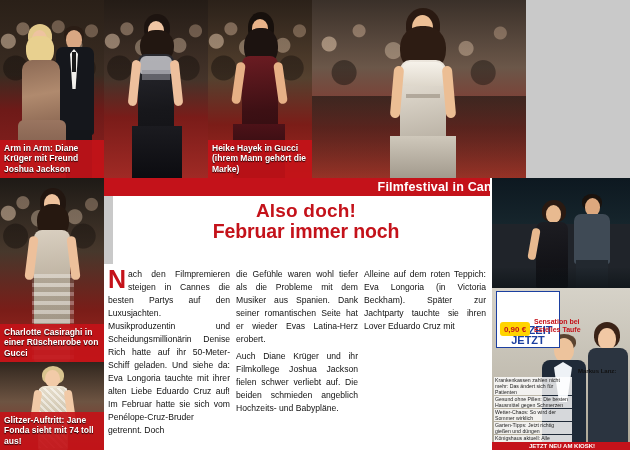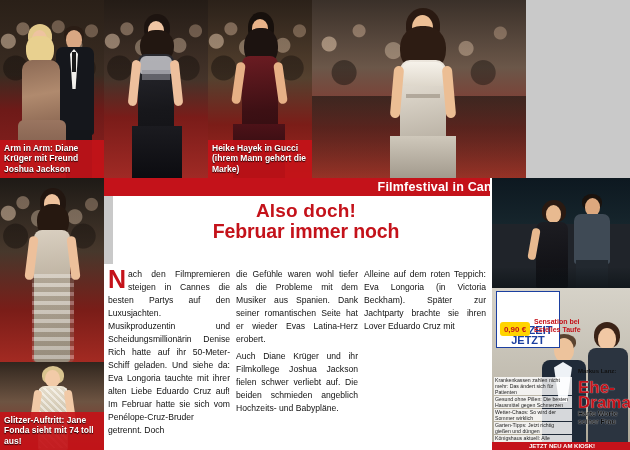--- a/index.html
+++ b/index.html
@@ -389,20 +389,21 @@
       <div class="crowd" style="height:48%;"></div>
       <div class="fig" style="left:24px;top:10px;width:58px;height:174px;">
         <div class="hair" style="left:16px;top:0;width:26px;height:28px;background:#221610;"></div>
         <div class="head" style="left:20px;top:6px;width:16px;height:19px;background:#eec29d;"></div>
         <div style="position:absolute;left:13px;top:16px;width:32px;height:36px;background:#261810;border-radius:45% 45% 50% 50%;"></div>
         <div class="gown" style="left:10px;top:42px;width:36px;height:132px;background:linear-gradient(175deg,#d9cfc0 0%,#bdb2a1 40%,#9a8f7e 100%);border-radius:8px 8px 3px 3px;"></div>
         <div style="position:absolute;left:8px;top:86px;width:42px;height:88px;background:repeating-linear-gradient(180deg,rgba(255,255,255,.35) 0 4px, rgba(140,130,115,.3) 4px 9px);border-radius:4px;"></div>
         <div class="arm" style="left:3px;top:48px;width:9px;height:44px;background:#edc09b;transform:rotate(7deg);"></div>
         <div class="arm" style="left:45px;top:48px;width:9px;height:44px;background:#edc09b;transform:rotate(-7deg);"></div>
       </div>
+      <div class="cap cap-red" style="width:104px;bottom:0;">Charlotte Casiraghi in einer Rüschenrobe von Gucci</div>
     </div>
 
     <div class="photo" style="position:absolute;left:0;top:184px;width:104px;height:88px;">
       <div class="scene" style="background:linear-gradient(180deg,#30261e 0%,#6d5442 45%,#8d2a22 100%);"></div>
       <div class="fig" style="left:30px;top:4px;width:46px;height:84px;">
         <div class="hair" style="left:12px;top:0;width:22px;height:18px;background:#d9c48f;"></div>
         <div class="head" style="left:15px;top:4px;width:15px;height:17px;background:#f2cba8;"></div>
         <div class="gown" style="left:8px;top:20px;width:30px;height:64px;background:linear-gradient(175deg,#efe7d6 0%,#cdc3ad 50%,#a79c86 100%);border-radius:7px 7px 2px 2px;"></div>
         <div style="position:absolute;left:9px;top:22px;width:28px;height:60px;background:repeating-linear-gradient(45deg,rgba(255,255,255,.45) 0 2px, rgba(200,190,170,.2) 2px 5px);"></div>
         <div class="arm" style="left:2px;top:24px;width:8px;height:34px;background:#f1c9a6;transform:rotate(8deg);"></div>
@@ -423,21 +424,21 @@
 
   <div class="body-area">
     <div class="col">
       <p class="dropcap">Nach den Filmpremieren steigen in Cannes die besten Partys auf den Luxusjachten. Musikproduzentin und Scheidungsmillionärin Denise Rich hatte auf ihr 50-Meter-Schiff geladen. Und siehe da: Eva Longoria tauchte mit ihrer alten Liebe Eduardo Cruz auf! Im Februar hatte sie sich vom Penélope-Cruz-Bruder getrennt. Doch</p>
     </div>
     <div class="col">
       <p>die Gefühle waren wohl tiefer als die Probleme mit dem Musiker aus Spanien. Dank seiner romantischen Seite hat er wieder Evas Latina-Herz erobert.</p>
       <p>Auch Diane Krüger und ihr Filmkollege Joshua Jackson fielen schwer verliebt auf. Die beiden schmieden angeblich Hochzeits- und Babypläne.</p>
     </div>
     <div class="col">
-      <p>Alleine auf dem roten Teppich: Eva Longoria (in Victoria Beckham). Später zur Jachtparty brachte sie ihren Lover Eduardo Cruz mit</p>
+      <p>Alleine auf dem roten Teppich: Eva Longoria (in Victoria Beckham). Später zur Jachtparty tauchte sie ihren Lover Eduardo Cruz mit</p>
     </div>
   </div>
 
   <div class="inset-top">
     <div class="scene" style="background:linear-gradient(180deg,#0f1a22 0%,#1b2c33 45%,#2b3a3a 100%);"></div>
     <div style="position:absolute;left:0;top:0;width:100%;height:42%;background:linear-gradient(180deg,#0d1820,#16252c);"></div>
 
     <div class="fig" style="left:74px;top:16px;width:54px;height:94px;">
       <div class="hair" style="left:16px;top:0;width:20px;height:16px;background:#1a120d;"></div>
       <div class="head" style="left:19px;top:4px;width:15px;height:18px;background:#dda87e;"></div>
@@ -471,25 +472,20 @@
       <div class="torso" style="left:4px;top:26px;width:40px;height:102px;background:#2b3440;border-radius:8px 8px 0 0;"></div>
     </div>
 
     <div class="mag-head">
       <span class="l1">FREIZEIT</span>
       <span class="l2">JETZT</span>
     </div>
     <div class="mag-price">0,90 €</div>
     <div class="mag-sens">Sensation bei Estelles Taufe</div>
     <div class="mag-sub">Markus Lanz:</div>
-    <div class="mag-ehe">
-      <span>Ehe-</span>
-      <span>Drama</span>
-      <small>Harte Worte seiner Frau</small>
-    </div>
 
     <div class="mag-strip">
       <div>Krankenkassen zahlen nicht mehr: Das ändert sich für Patienten</div>
       <div>Gesund ohne Pillen: Die besten Hausmittel gegen Schmerzen</div>
       <div>Wetter-Chaos: So wird der Sommer wirklich</div>
       <div>Garten-Tipps: Jetzt richtig gießen und düngen</div>
       <div>Königshaus aktuell: Alle Neuigkeiten aus Schweden</div>
     </div>
 
     <div class="mag-bottom-bar">JETZT NEU AM KIOSK!</div>

